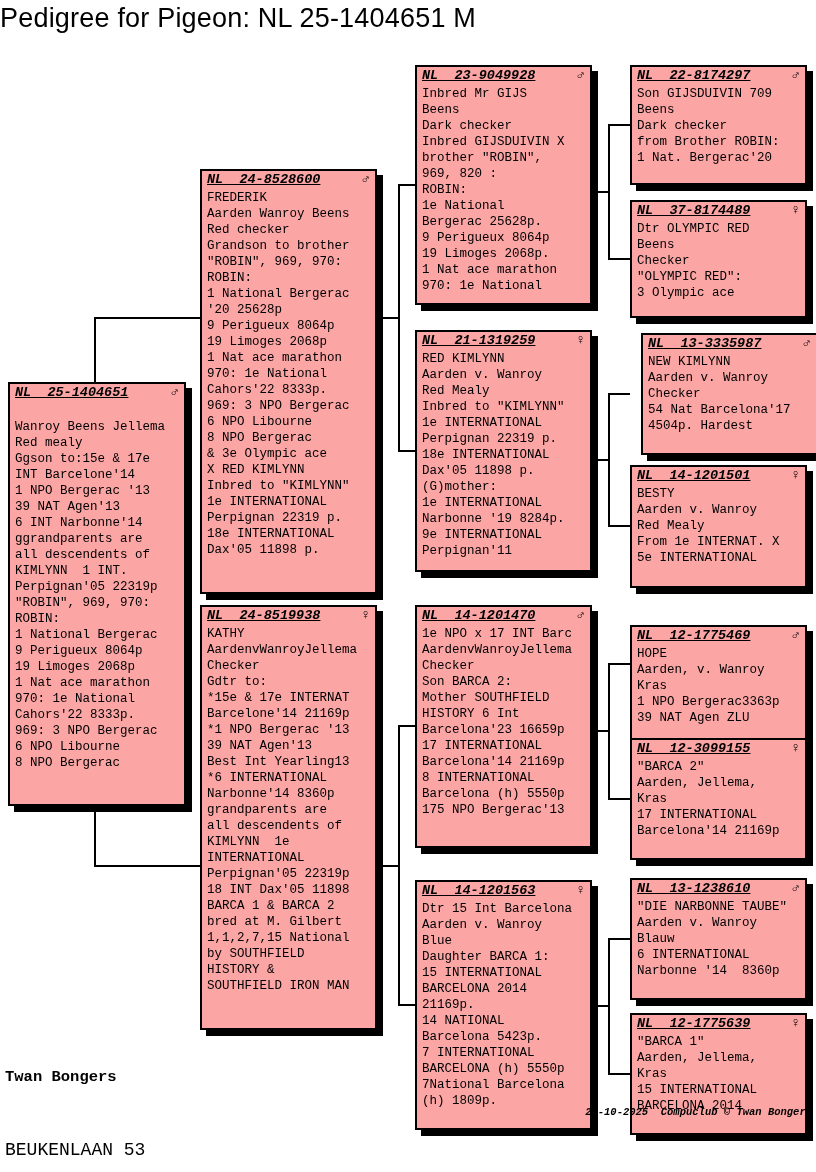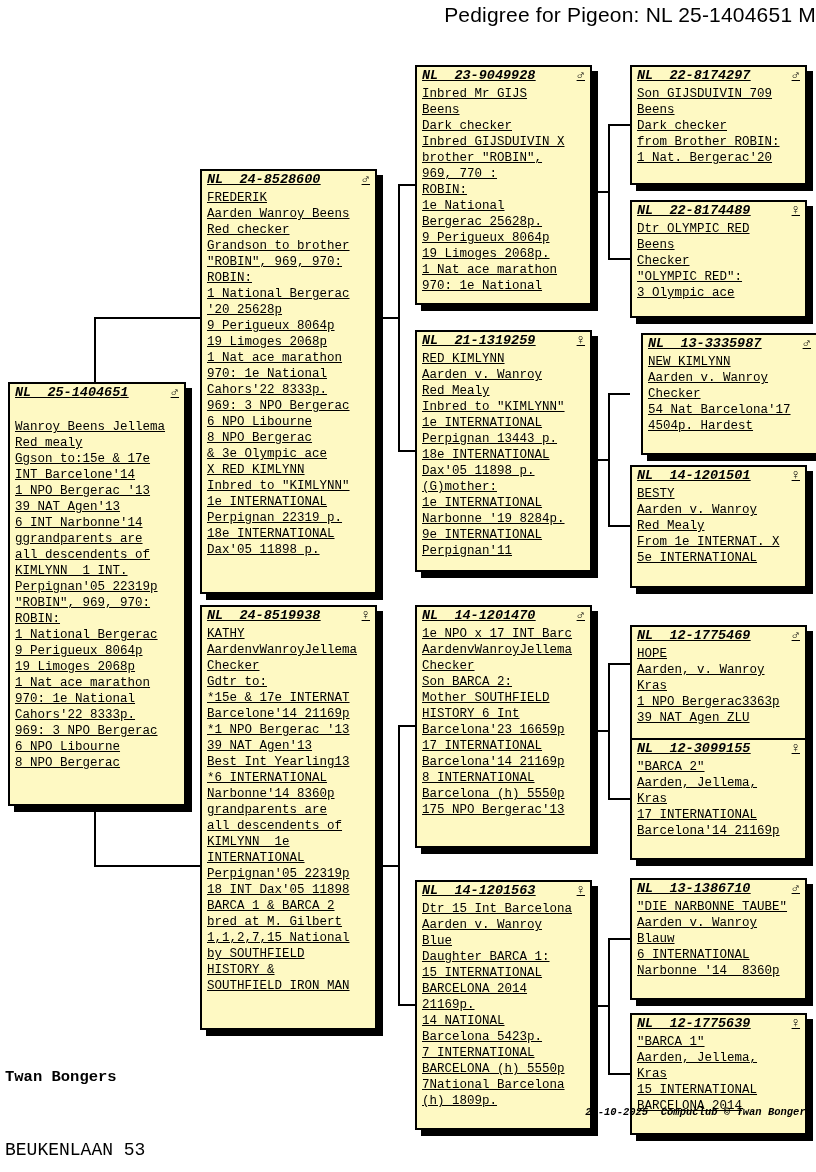--- a/index.html
+++ b/index.html
@@ -1,21 +1,21 @@
 <!DOCTYPE html>
 <html><head>
 <meta charset="utf-8">
 <style>
   html,body{margin:0;padding:0;background:#fff;}
   body{width:816px;height:1172px;position:relative;color:#000;
        font-family:"Liberation Mono", monospace;}
-  .title{position:absolute;top:3px;left:0;width:100%;text-align:right;
-         font-family:"Liberation Sans", sans-serif;font-size:21px;letter-spacing:.2px;}
-  .pbox{position:absolute;box-sizing:border-box;background:#fef9c3;border:2px solid #000;
-        box-shadow:6px 6px 0 #000;overflow:hidden;text-decoration:underline;}
+  .title{position:absolute;top:3px;left:0;width:100%;text-align:left;
+         font-family:"Liberation Sans", sans-serif;font-size:27px;letter-spacing:.2px;}
+  .pbox{position:absolute;box-sizing:border-box;background:#fca5a5;border:2px solid #000;
+        box-shadow:6px 6px 0 #000;overflow:hidden;}
   .pbox-header{display:flex;justify-content:space-between;align-items:flex-start;
                padding:1px 5px 0 5px;white-space:pre;}
   .ring{font-weight:bold;font-style:italic;text-decoration:underline;font-size:13.5px;}
   .sex{font-size:14px;line-height:15px;font-weight:bold;}
   .pbox-body{padding:3px 5px 0 5px;font-size:12.5px;line-height:16px;white-space:pre;}
   .line{position:absolute;background:#000;}
   .contact{position:absolute;left:5px;top:1032px;white-space:pre;}
   .contact .cname{font-weight:bold;font-size:15.5px;margin-bottom:20px;}
   .contact .cline{font-size:18px;line-height:17px;}
   .footer{position:absolute;top:1106px;right:4px;font-size:10.5px;
@@ -118,40 +118,40 @@
 <div class="pbox" style="left:415px;top:65px;width:177px;height:240px">
   <div class="pbox-header">
     <span class="ring">NL  23-9049928</span>
     <span class="sex">♂</span>
   </div>
   <div class="pbox-body">Inbred Mr GIJS
 Beens
 Dark checker
 Inbred GIJSDUIVIN X
 brother "ROBIN",
-969, 770 :
+969, 820 :
 ROBIN:
 1e National
 Bergerac 25628p.
 9 Perigueux 8064p
 19 Limoges 2068p.
 1 Nat ace marathon
 970: 1e National</div>
 </div>
 <div class="pbox" style="left:415px;top:330px;width:177px;height:242px">
   <div class="pbox-header">
     <span class="ring">NL  21-1319259</span>
     <span class="sex">♀</span>
   </div>
   <div class="pbox-body">RED KIMLYNN
 Aarden v. Wanroy
 Red Mealy
 Inbred to "KIMLYNN"
 1e INTERNATIONAL
-Perpignan 13443 p.
+Perpignan 22319 p.
 18e INTERNATIONAL
 Dax'05 11898 p.
 (G)mother:
 1e INTERNATIONAL
 Narbonne '19 8284p.
 9e INTERNATIONAL
 Perpignan'11</div>
 </div>
 <div class="pbox" style="left:415px;top:605px;width:177px;height:243px">
   <div class="pbox-header">
@@ -197,21 +197,21 @@
     <span class="sex">♂</span>
   </div>
   <div class="pbox-body">Son GIJSDUIVIN 709
 Beens
 Dark checker
 from Brother ROBIN:
 1 Nat. Bergerac'20</div>
 </div>
 <div class="pbox" style="left:630px;top:200px;width:177px;height:118px">
   <div class="pbox-header">
-    <span class="ring">NL  22-8174489</span>
+    <span class="ring">NL  37-8174489</span>
     <span class="sex">♀</span>
   </div>
   <div class="pbox-body">Dtr OLYMPIC RED
 Beens
 Checker
 "OLYMPIC RED":
 3 Olympic ace</div>
 </div>
 <div class="pbox" style="left:641px;top:333px;width:177px;height:122px">
   <div class="pbox-header">
@@ -252,21 +252,21 @@
     <span class="sex">♀</span>
   </div>
   <div class="pbox-body">"BARCA 2"
 Aarden, Jellema,
 Kras
 17 INTERNATIONAL
 Barcelona'14 21169p</div>
 </div>
 <div class="pbox" style="left:630px;top:878px;width:177px;height:122px">
   <div class="pbox-header">
-    <span class="ring">NL  13-1386710</span>
+    <span class="ring">NL  13-1238610</span>
     <span class="sex">♂</span>
   </div>
   <div class="pbox-body">"DIE NARBONNE TAUBE"
 Aarden v. Wanroy
 Blauw
 6 INTERNATIONAL
 Narbonne '14  8360p</div>
 </div>
 <div class="pbox" style="left:630px;top:1013px;width:177px;height:122px">
   <div class="pbox-header">

